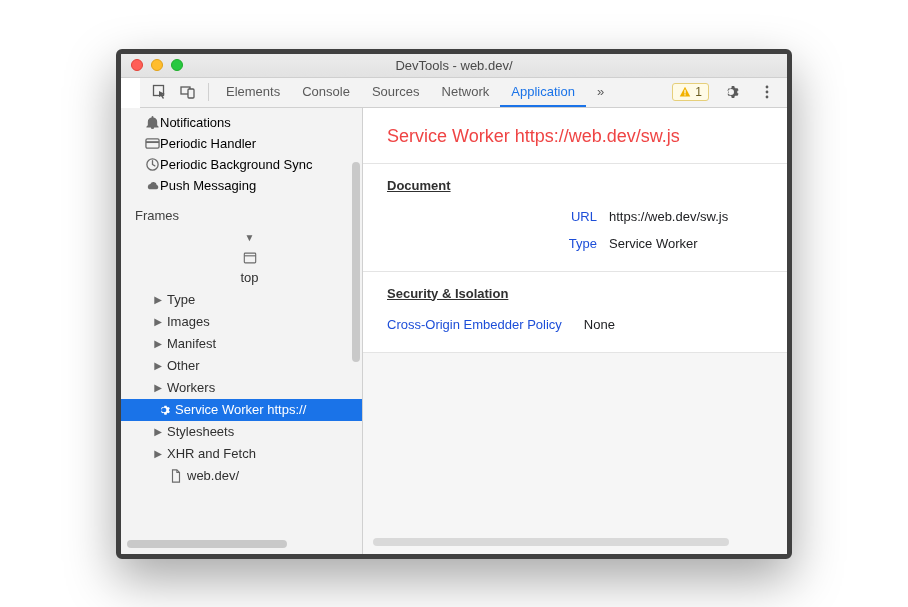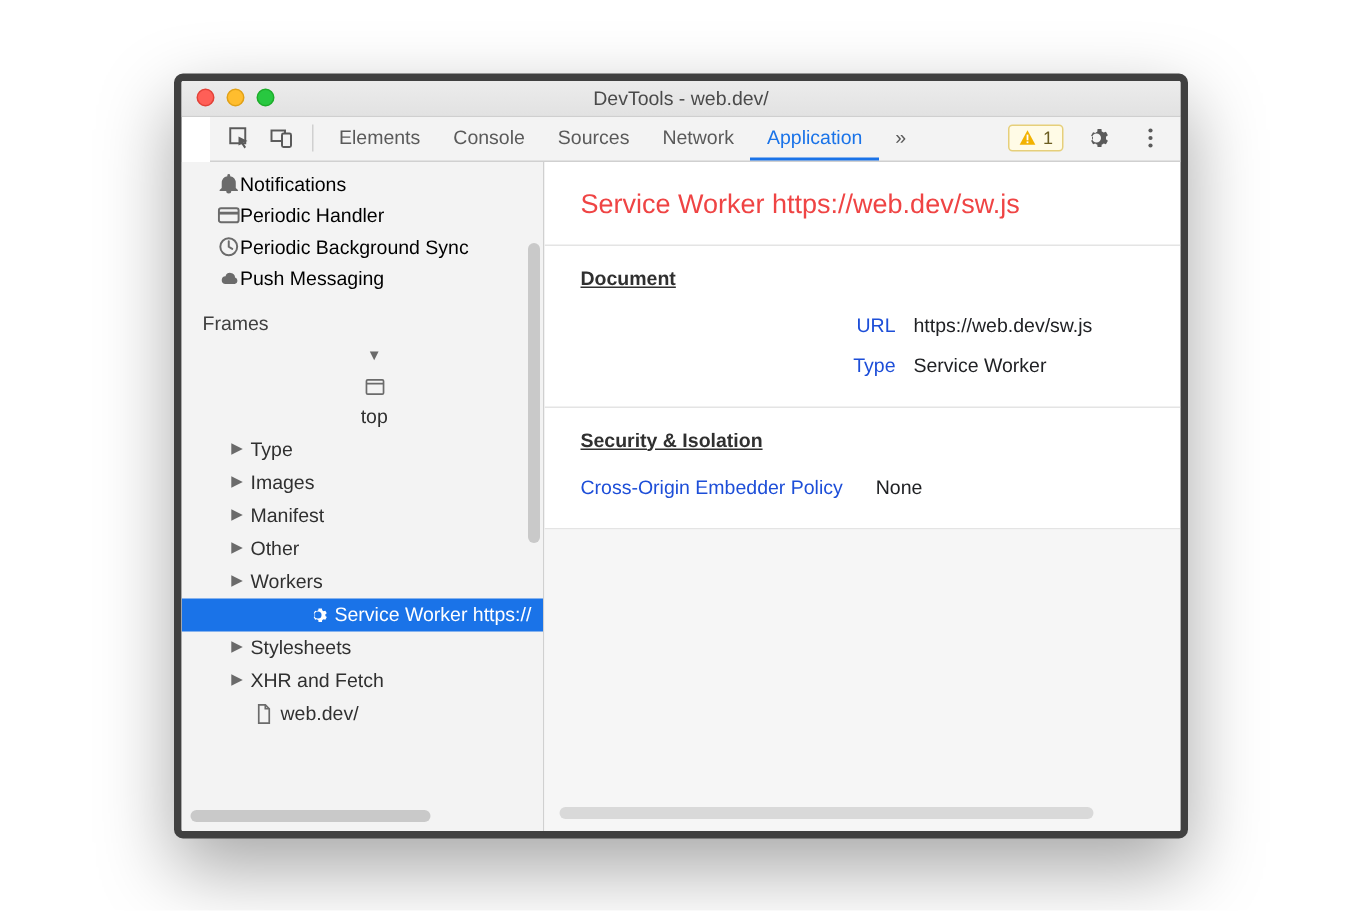--- a/index.html
+++ b/index.html
@@ -122,21 +122,21 @@
   .tree-row .arrow.expanded::before { content:"▼"; }
   .tree-row .arrow.collapsed::before { content:"▶"; }
   .tree-row.selected {
     background:#1a73e8; color:#fff;
   }
   .tree-row.selected svg { fill:#fff; }
   .tree-row svg { width:14px; height:14px; fill:#6b6b6b; flex:0 0 auto;}
   .pad-1 { padding-left: 16px; flex-direction: column; }
   .pad-2 { padding-left: 32px; }
   .pad-3 { padding-left: 48px; }
-  .pad-3b { padding-left: 84px; }
+  .pad-3b { padding-left: 36px; }
   
   .sb-scroll-v {
     position:absolute; right:2px; top:54px; width:8px; height:200px;
     background:#c9c9c9; border-radius:4px;
   }
   .sb-scroll-h-track {
     position:absolute; left:6px; right:14px; bottom:4px; height:10px;
   }
   .sb-scroll-h {
     width:160px; height:8px; background:#c9c9c9; border-radius:4px;

